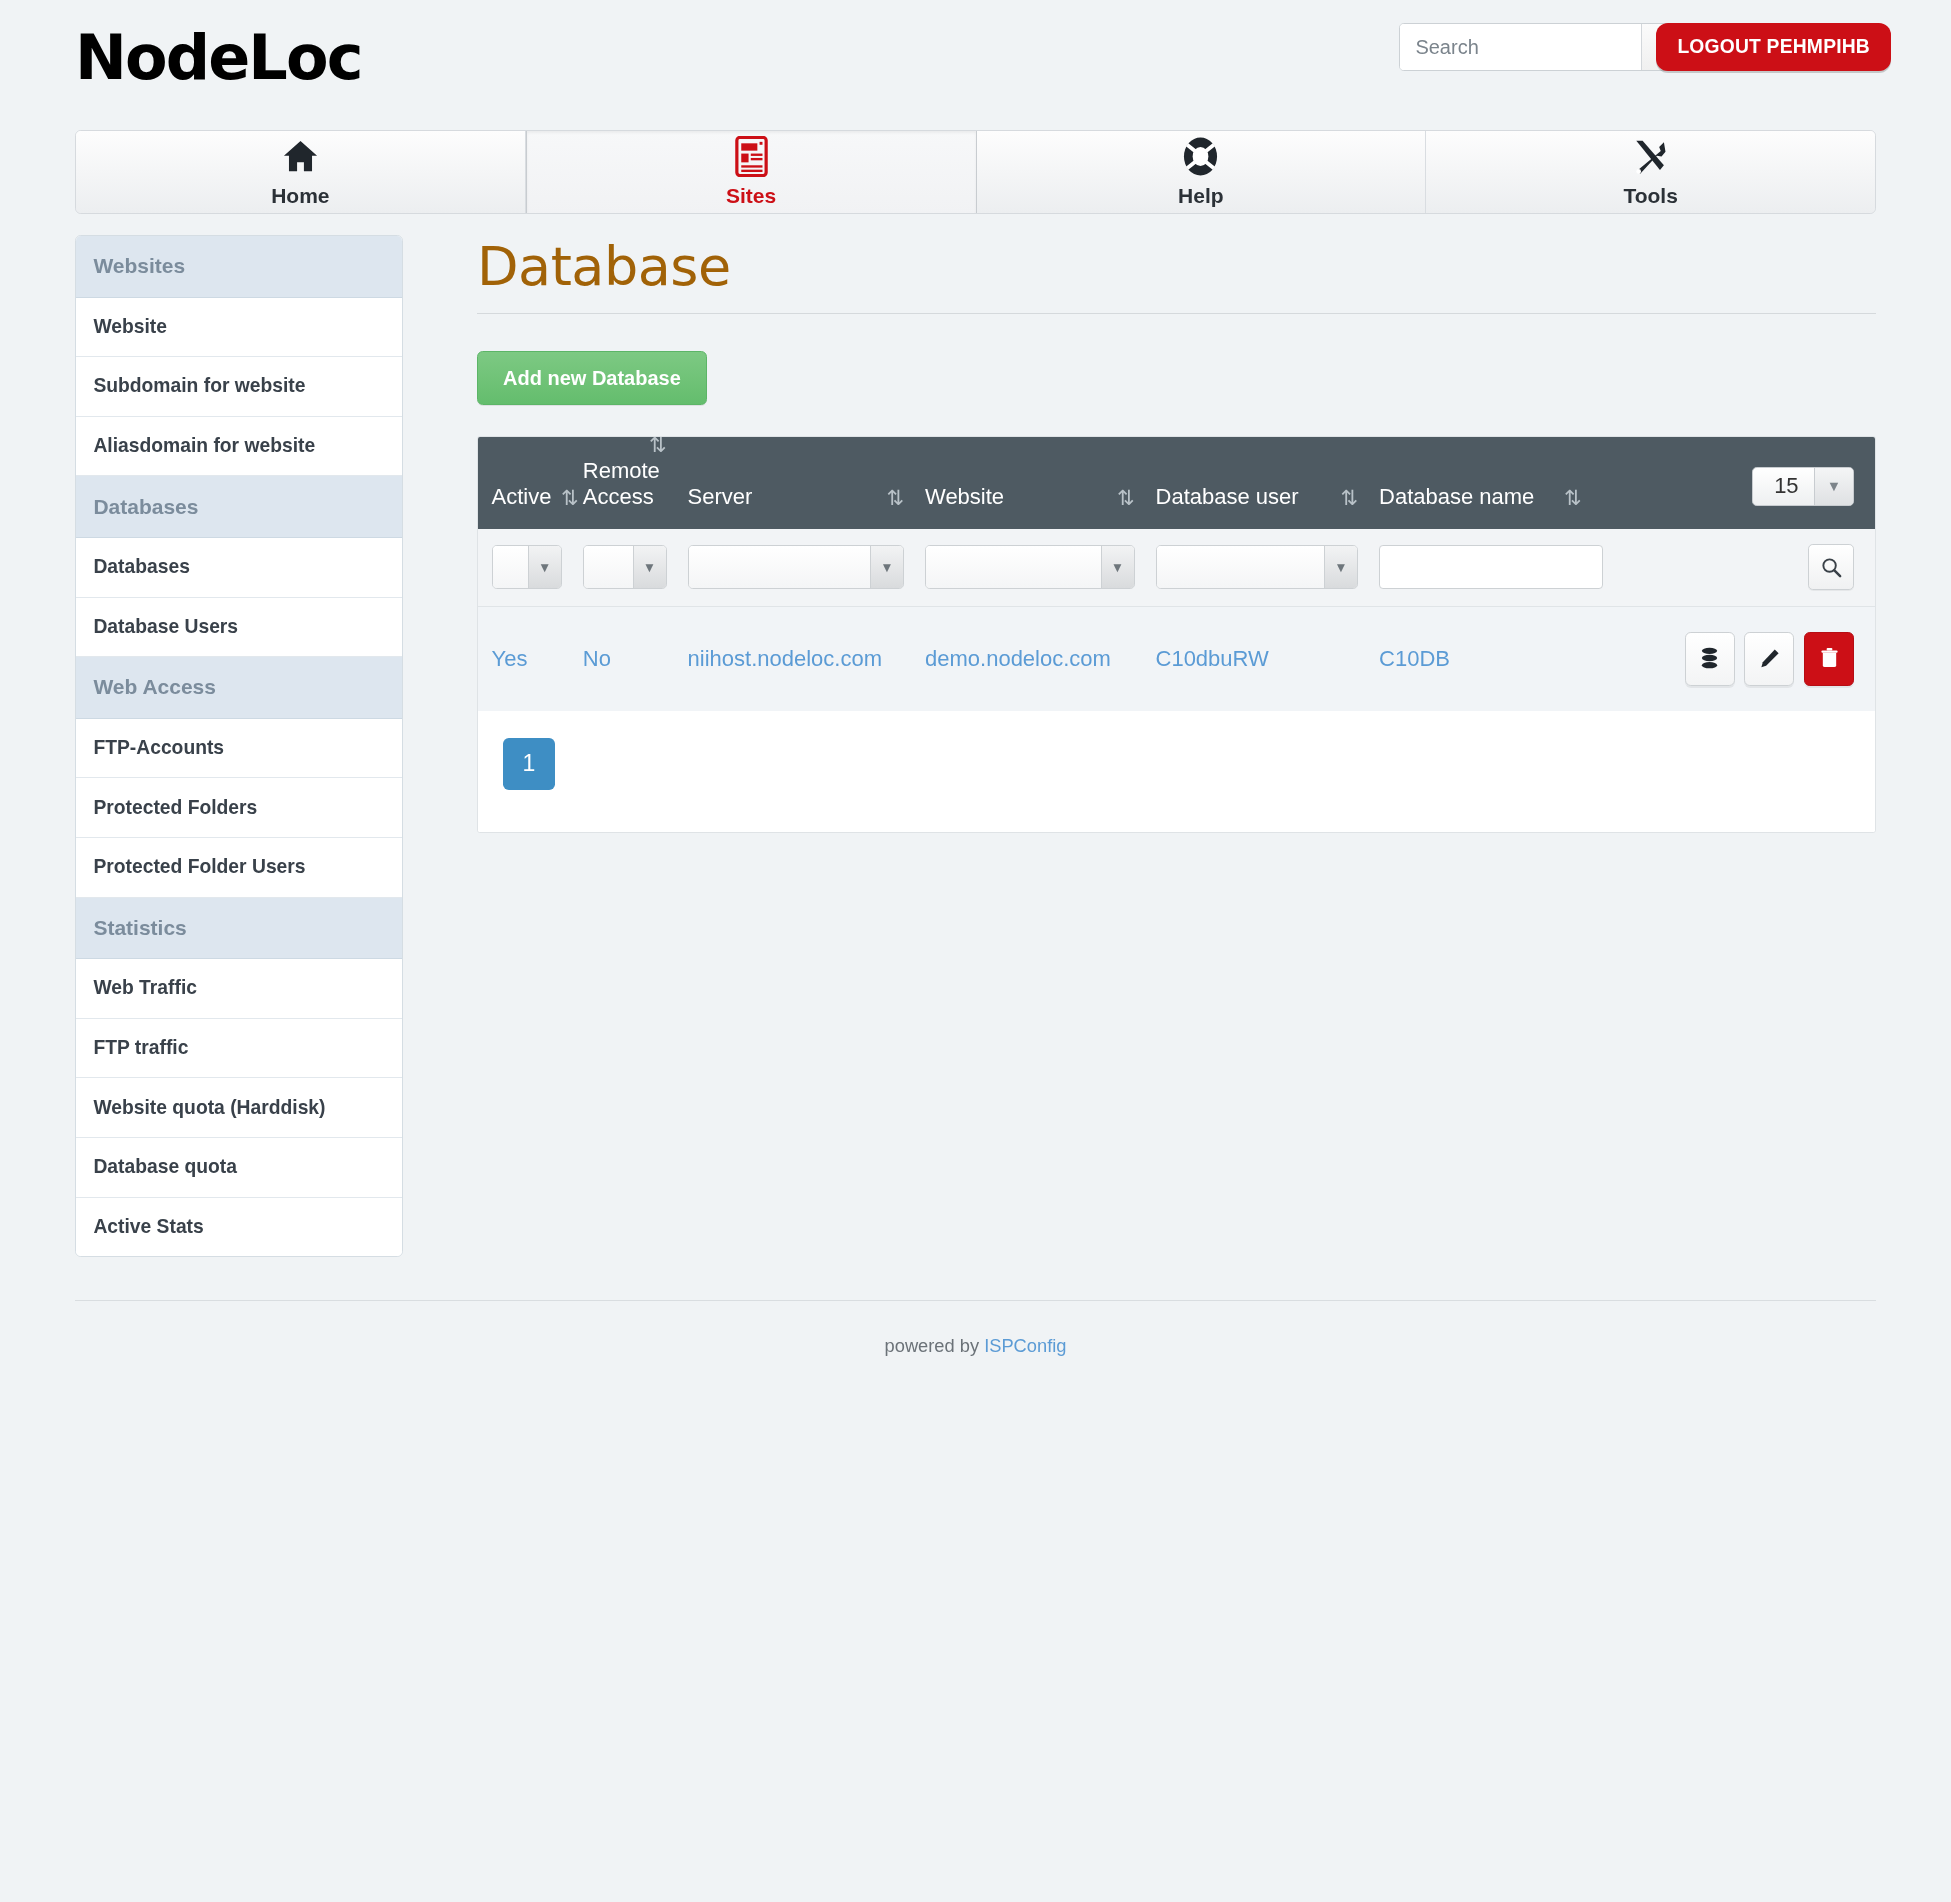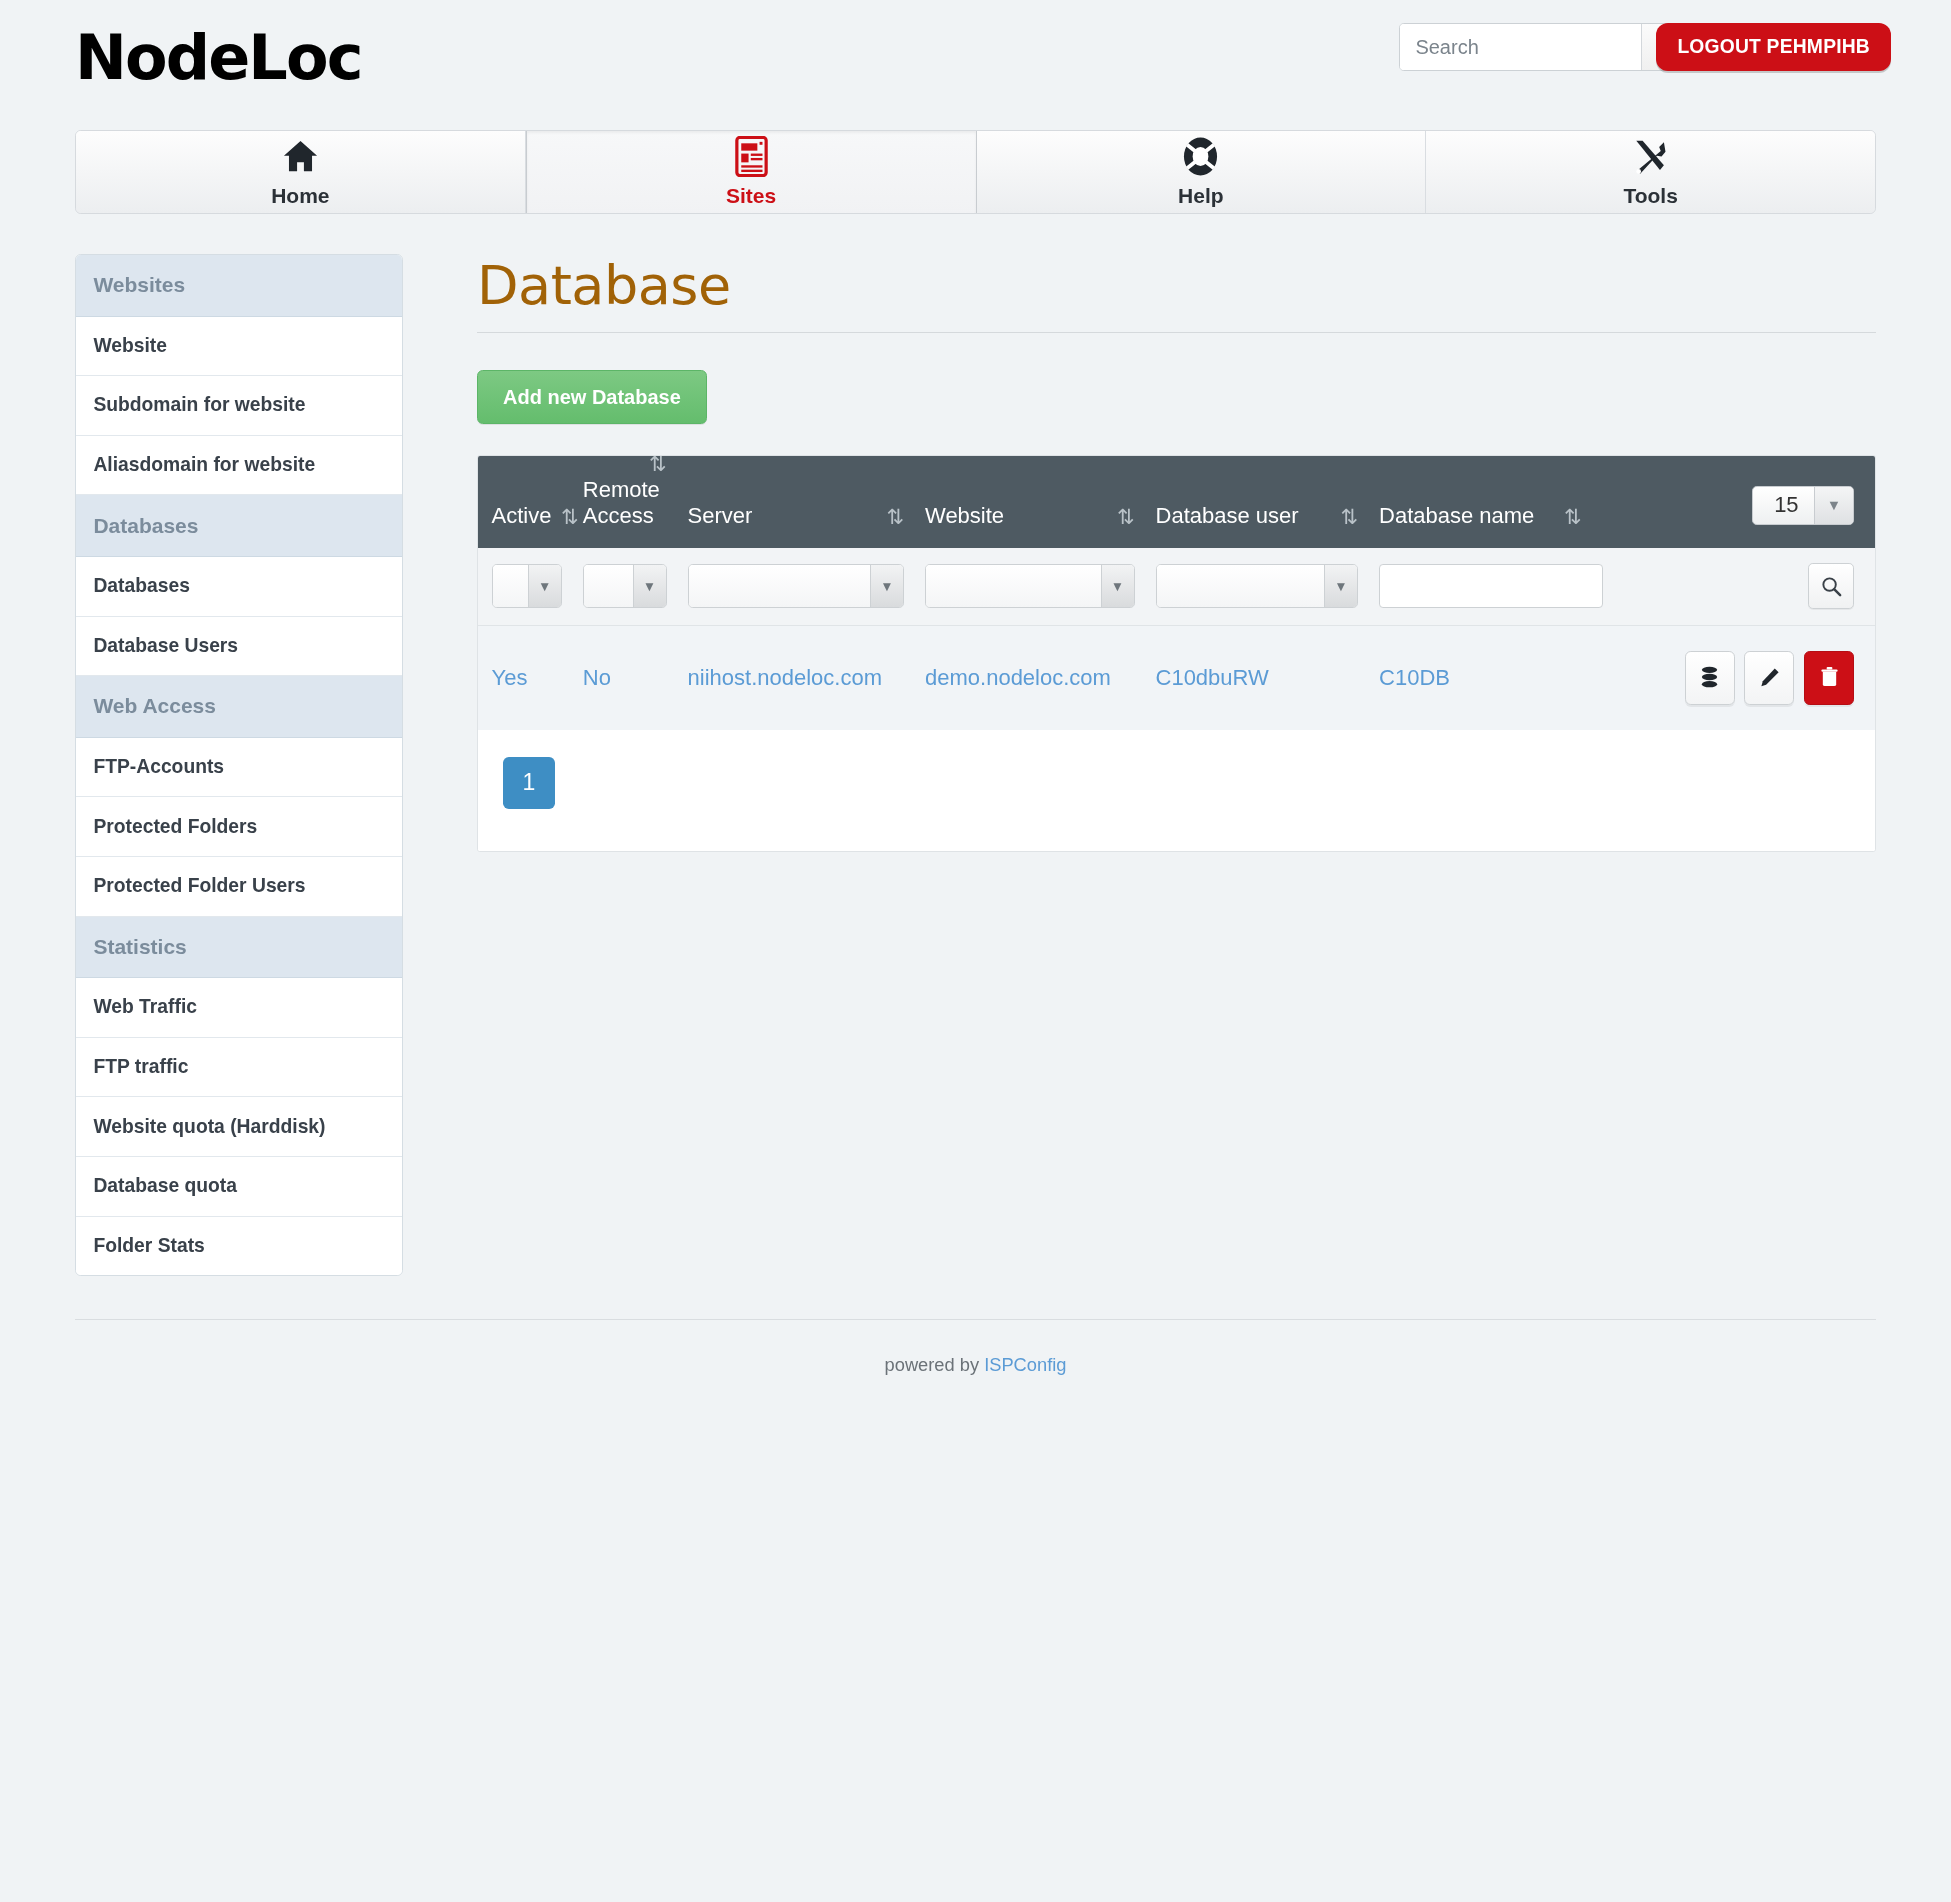--- a/index.html
+++ b/index.html
@@ -97,21 +97,21 @@
     border-right: 1px solid #c8ccd0;
     box-shadow: inset 0 1.9px 2.9px rgba(0,0,0,.05);
   }
   .navtab .ico { height: 42px; display:flex; align-items:center; }
   .navtab .lbl {
     font-size: 21px; font-weight: 700; color: #2b3137;
   }
   .navtab.active .lbl { color: #cc0f16; }
 
   
-  .body-wrap { display: flex; margin: 40px 75px 0 75px; justify-content: center; }
+  .body-wrap { display: flex; margin: 21px 75px 0 75px; justify-content: center; }
   .sidebar { width: 328px; flex: 0 0 328px; }
   .sidebar-box {
     border: 1px solid #d5dde3;
     border-radius: 5.8px;
     overflow: hidden;
     background: #fff;
   }
   .s-head {
     background: #dde6ef;
     color: #7b8c9c;
@@ -373,21 +373,21 @@
         <div class="s-head">Web Access</div>
         <div class="s-item">FTP-Accounts</div>
         <div class="s-item">Protected Folders</div>
         <div class="s-item">Protected Folder Users</div>
 
         <div class="s-head">Statistics</div>
         <div class="s-item">Web Traffic</div>
         <div class="s-item">FTP traffic</div>
         <div class="s-item">Website quota (Harddisk)</div>
         <div class="s-item">Database quota</div>
-        <div class="s-item">Folder Stats</div>
+        <div class="s-item">Active Stats</div>
       </div>
     </div>
 
     <div class="content">
 
       <h1 class="page-title">Database</h1>
       <div class="title-rule"></div>
 
       <button class="btn-add">Add new Database</button>
 

